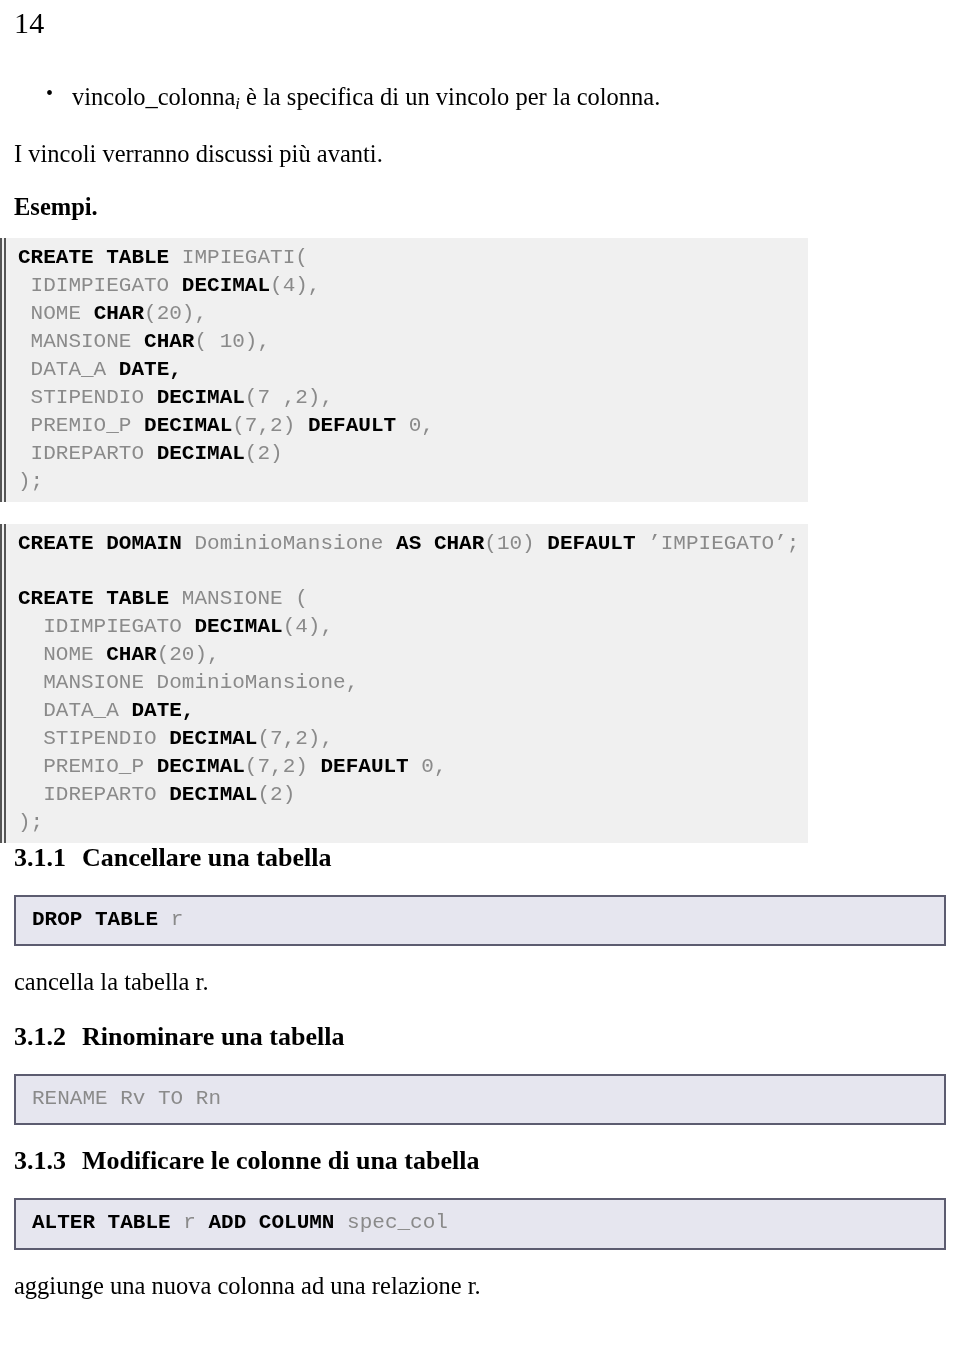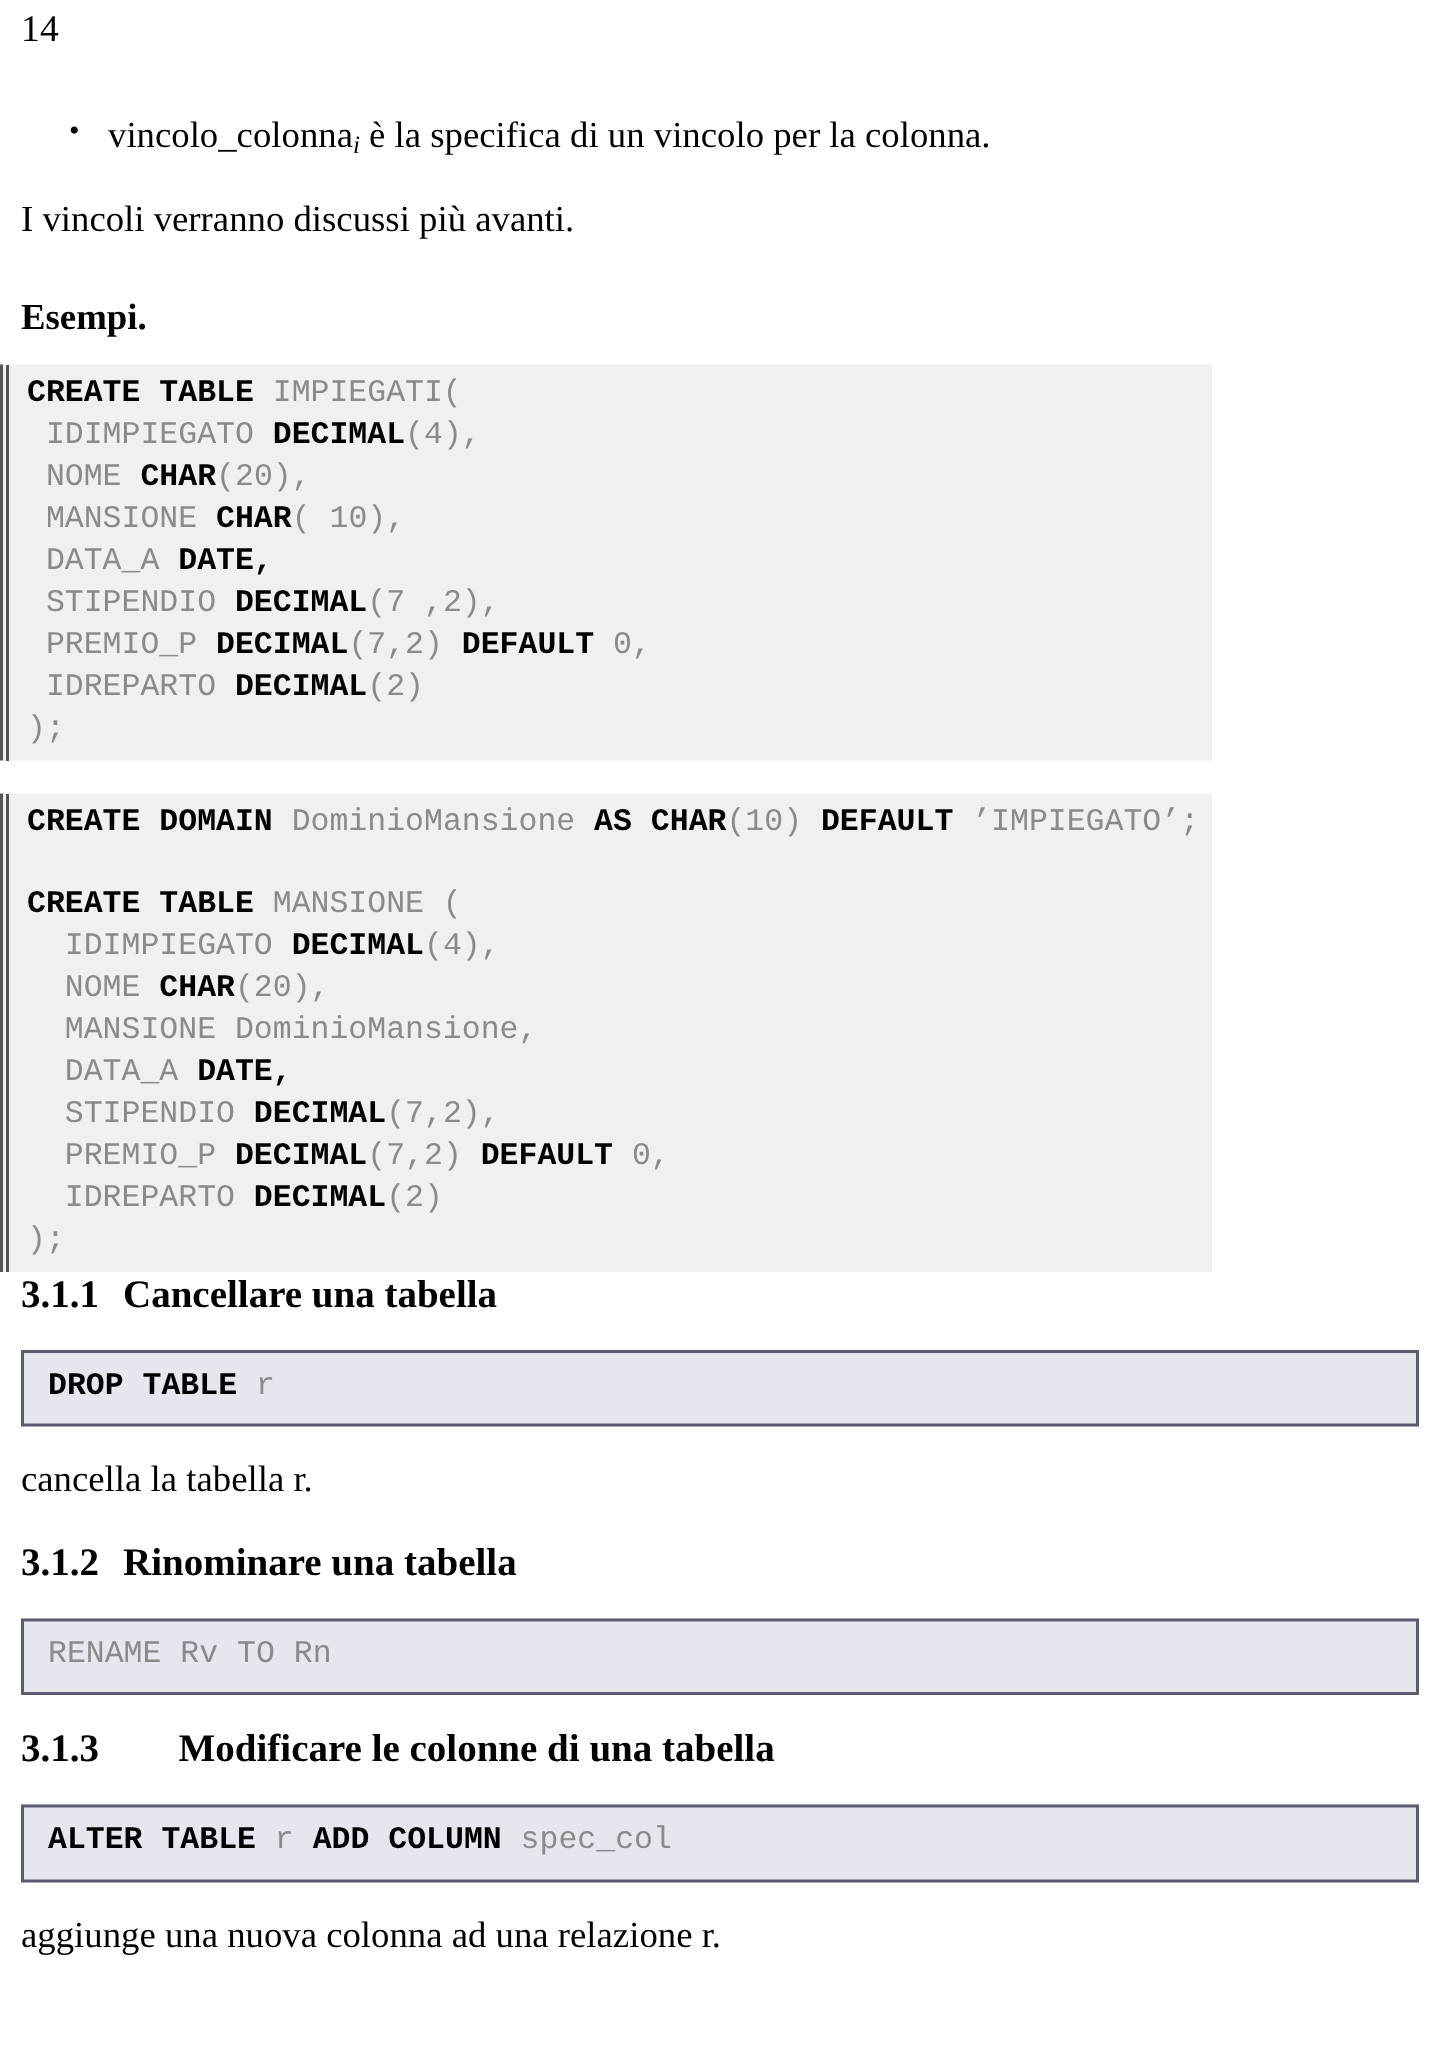--- a/index.html
+++ b/index.html
@@ -21,21 +21,21 @@
   .page-header {
     display: flex;
     justify-content: space-between;
     align-items: baseline;
     padding: 6px 12px 0 14px;
     font-style: italic;
     font-size: 25px;
     letter-spacing: 0.2px;
   }
   .page-header .chapter-title { white-space: pre; }
-  .page-header .folio { font-style: normal; font-size: 25px; }
+  .page-header .folio { font-style: normal; font-size: 30px; }
 
   
   .content { padding: 0 14px; }
 
   ul.bullets {
     margin: 42px 0 0 0;
     padding: 0 0 0 58px;
     list-style: none;
   }
   ul.bullets li {
@@ -48,21 +48,21 @@
     position: absolute;
     left: -26px;
     top: -1px;
     font-size: 20px;
   }
   .para {
     font-size: 24.5px;
     line-height: 1.25;
     margin: 24px 0 0 0;
   }
-  .para.lead-bold { font-weight: bold; margin-top: 34px; }
+  .para.lead-bold { font-weight: bold; margin-top: 22px; }
   sub { font-size: 0.68em; vertical-align: -0.25em; font-style: italic; }
 
   
   .codeblock {
     background: #f0f0f0;
     border-left: 2px solid #555555;
     box-shadow: inset 4px 0 0 -2px #f0f0f0, inset 6px 0 0 -2px #555555;
     margin: 0;
     padding: 6px 0 6px 16px;
     font-family: "Liberation Mono", "DejaVu Sans Mono", monospace;
@@ -84,21 +84,21 @@
     font-size: 26px;
     font-weight: bold;
     margin: 0;
     padding: 0;
     display: flex;
     align-items: baseline;
   }
   h3.section .num { min-width: 68px; display: inline-block; }
   .sec-3-1-1 { margin-top: 74px; }
   .sec-3-1-2 { margin-top: 46px; }
-  .sec-3-1-3 { margin-top: 46px; gap: 37px; }
+  .sec-3-1-3 { margin-top: 46px; }
 
   
   .syntaxbox {
     margin-top: 22px;
     background: #e6e6ef;
     border: 2px solid #5c5c70;
     padding: 9px 0 11px 16px;
     font-family: "Liberation Mono", "DejaVu Sans Mono", monospace;
     font-size: 21px;
     line-height: 1.3;

